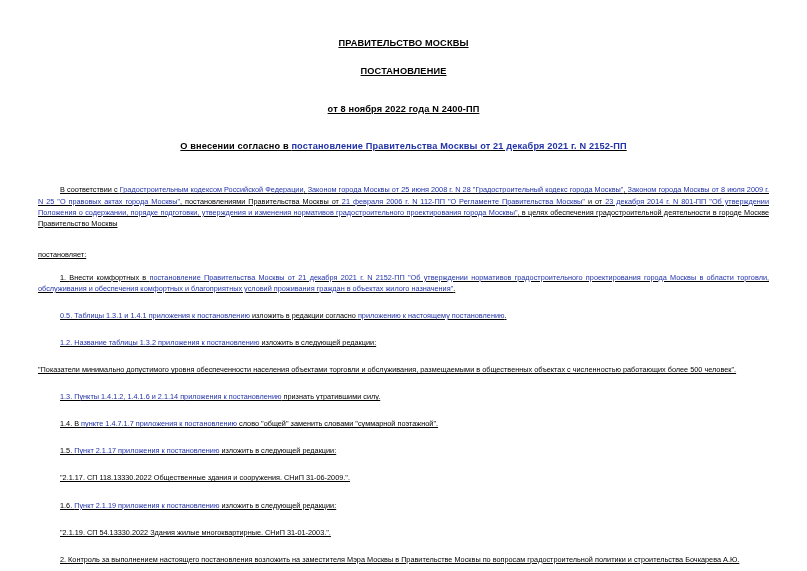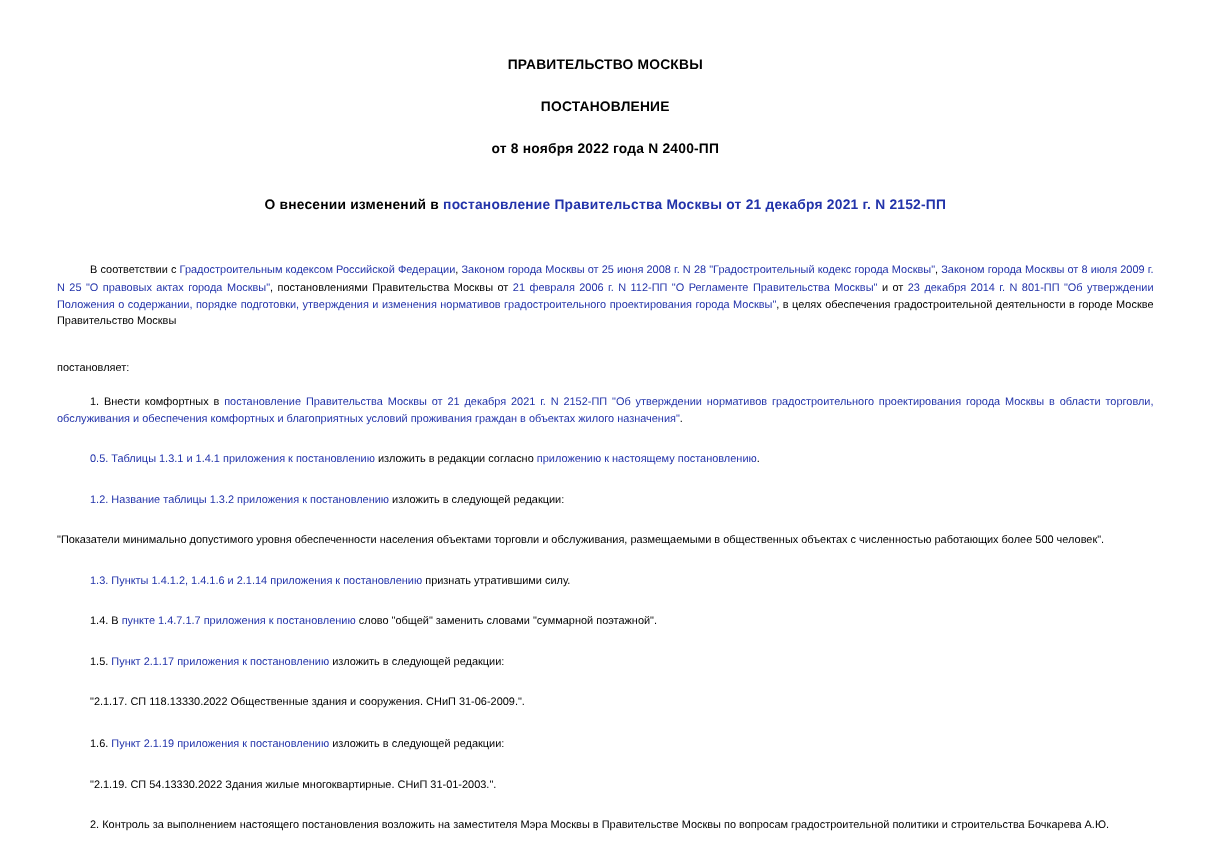--- a/index.html
+++ b/index.html
@@ -14,34 +14,35 @@
     font-family: "Liberation Sans", sans-serif;
     color: #000000;
   }
   .page {
     position: relative;
     width: 807px;
     height: 443px;
     box-sizing: border-box;
     padding: 0;
     background: #ffffff;
+    text-decoration: underline;
   }
   .inner {
     padding: 30px 38px 0 38px;
   }
   .hdr {
     text-align: center;
     font-weight: bold;
     font-size: 9.2px;
     letter-spacing: 0.15px;
     color: #000;
   }
   .hdr.l1 { margin-top: 8px; }
   .hdr.l2 { margin-top: 18px; }
-  .hdr.l3 { margin-top: 18px; }
+  .hdr.l3 { margin-top: 28px; }
   .hdr.title {
     margin-top: 26px;
     line-height: 1.35;
   }
   .lnk {
     color: #2233aa;
   }
   .lnkb {
     color: #2233aa;
     font-weight: bold;
@@ -71,21 +72,21 @@
 <body>
 
 <div class="page">
   <div class="inner">
 
     <div class="hdr l1">ПРАВИТЕЛЬСТВО МОСКВЫ</div>
     <div class="hdr l2">ПОСТАНОВЛЕНИЕ</div>
     <div class="hdr l3">от 8 ноября 2022 года N 2400-ПП</div>
 
     <div class="hdr title">
-      <span>О внесении изменений в </span><span class="lnkb">постановление Правительства Москвы от 21 декабря 2021 г. N 2152-ПП</span>
+      <span>О внесении согласно в </span><span class="lnkb">постановление Правительства Москвы от 21 декабря 2021 г. N 2152-ПП</span>
     </div>
 
     <div class="body-block">
       <p class="just indent"><span>В соответствии с </span><span class="lnk">Градостроительным кодексом Российской Федерации</span><span>, </span><span class="lnk">Законом города Москвы от 25 июня 2008 г. N 28 "Градостроительный кодекс города Москвы"</span><span>, </span><span class="lnk">Законом города Москвы от 8 июля 2009 г. N 25 "О правовых актах города Москвы"</span><span>, постановлениями Правительства Москвы от </span><span class="lnk">21 февраля 2006 г. N 112-ПП "О Регламенте Правительства Москвы"</span><span> и от </span><span class="lnk">23 декабря 2014 г. N 801-ПП "Об утверждении Положения о содержании, порядке подготовки, утверждения и изменения нормативов градостроительного проектирования города Москвы"</span><span>, в целях обеспечения градостроительной деятельности в городе Москве Правительство Москвы</span></p>
     </div>
 
     <div class="sp-l"></div>
     <p class="para">постановляет:</p>
 
     <div class="sp-s"></div>

